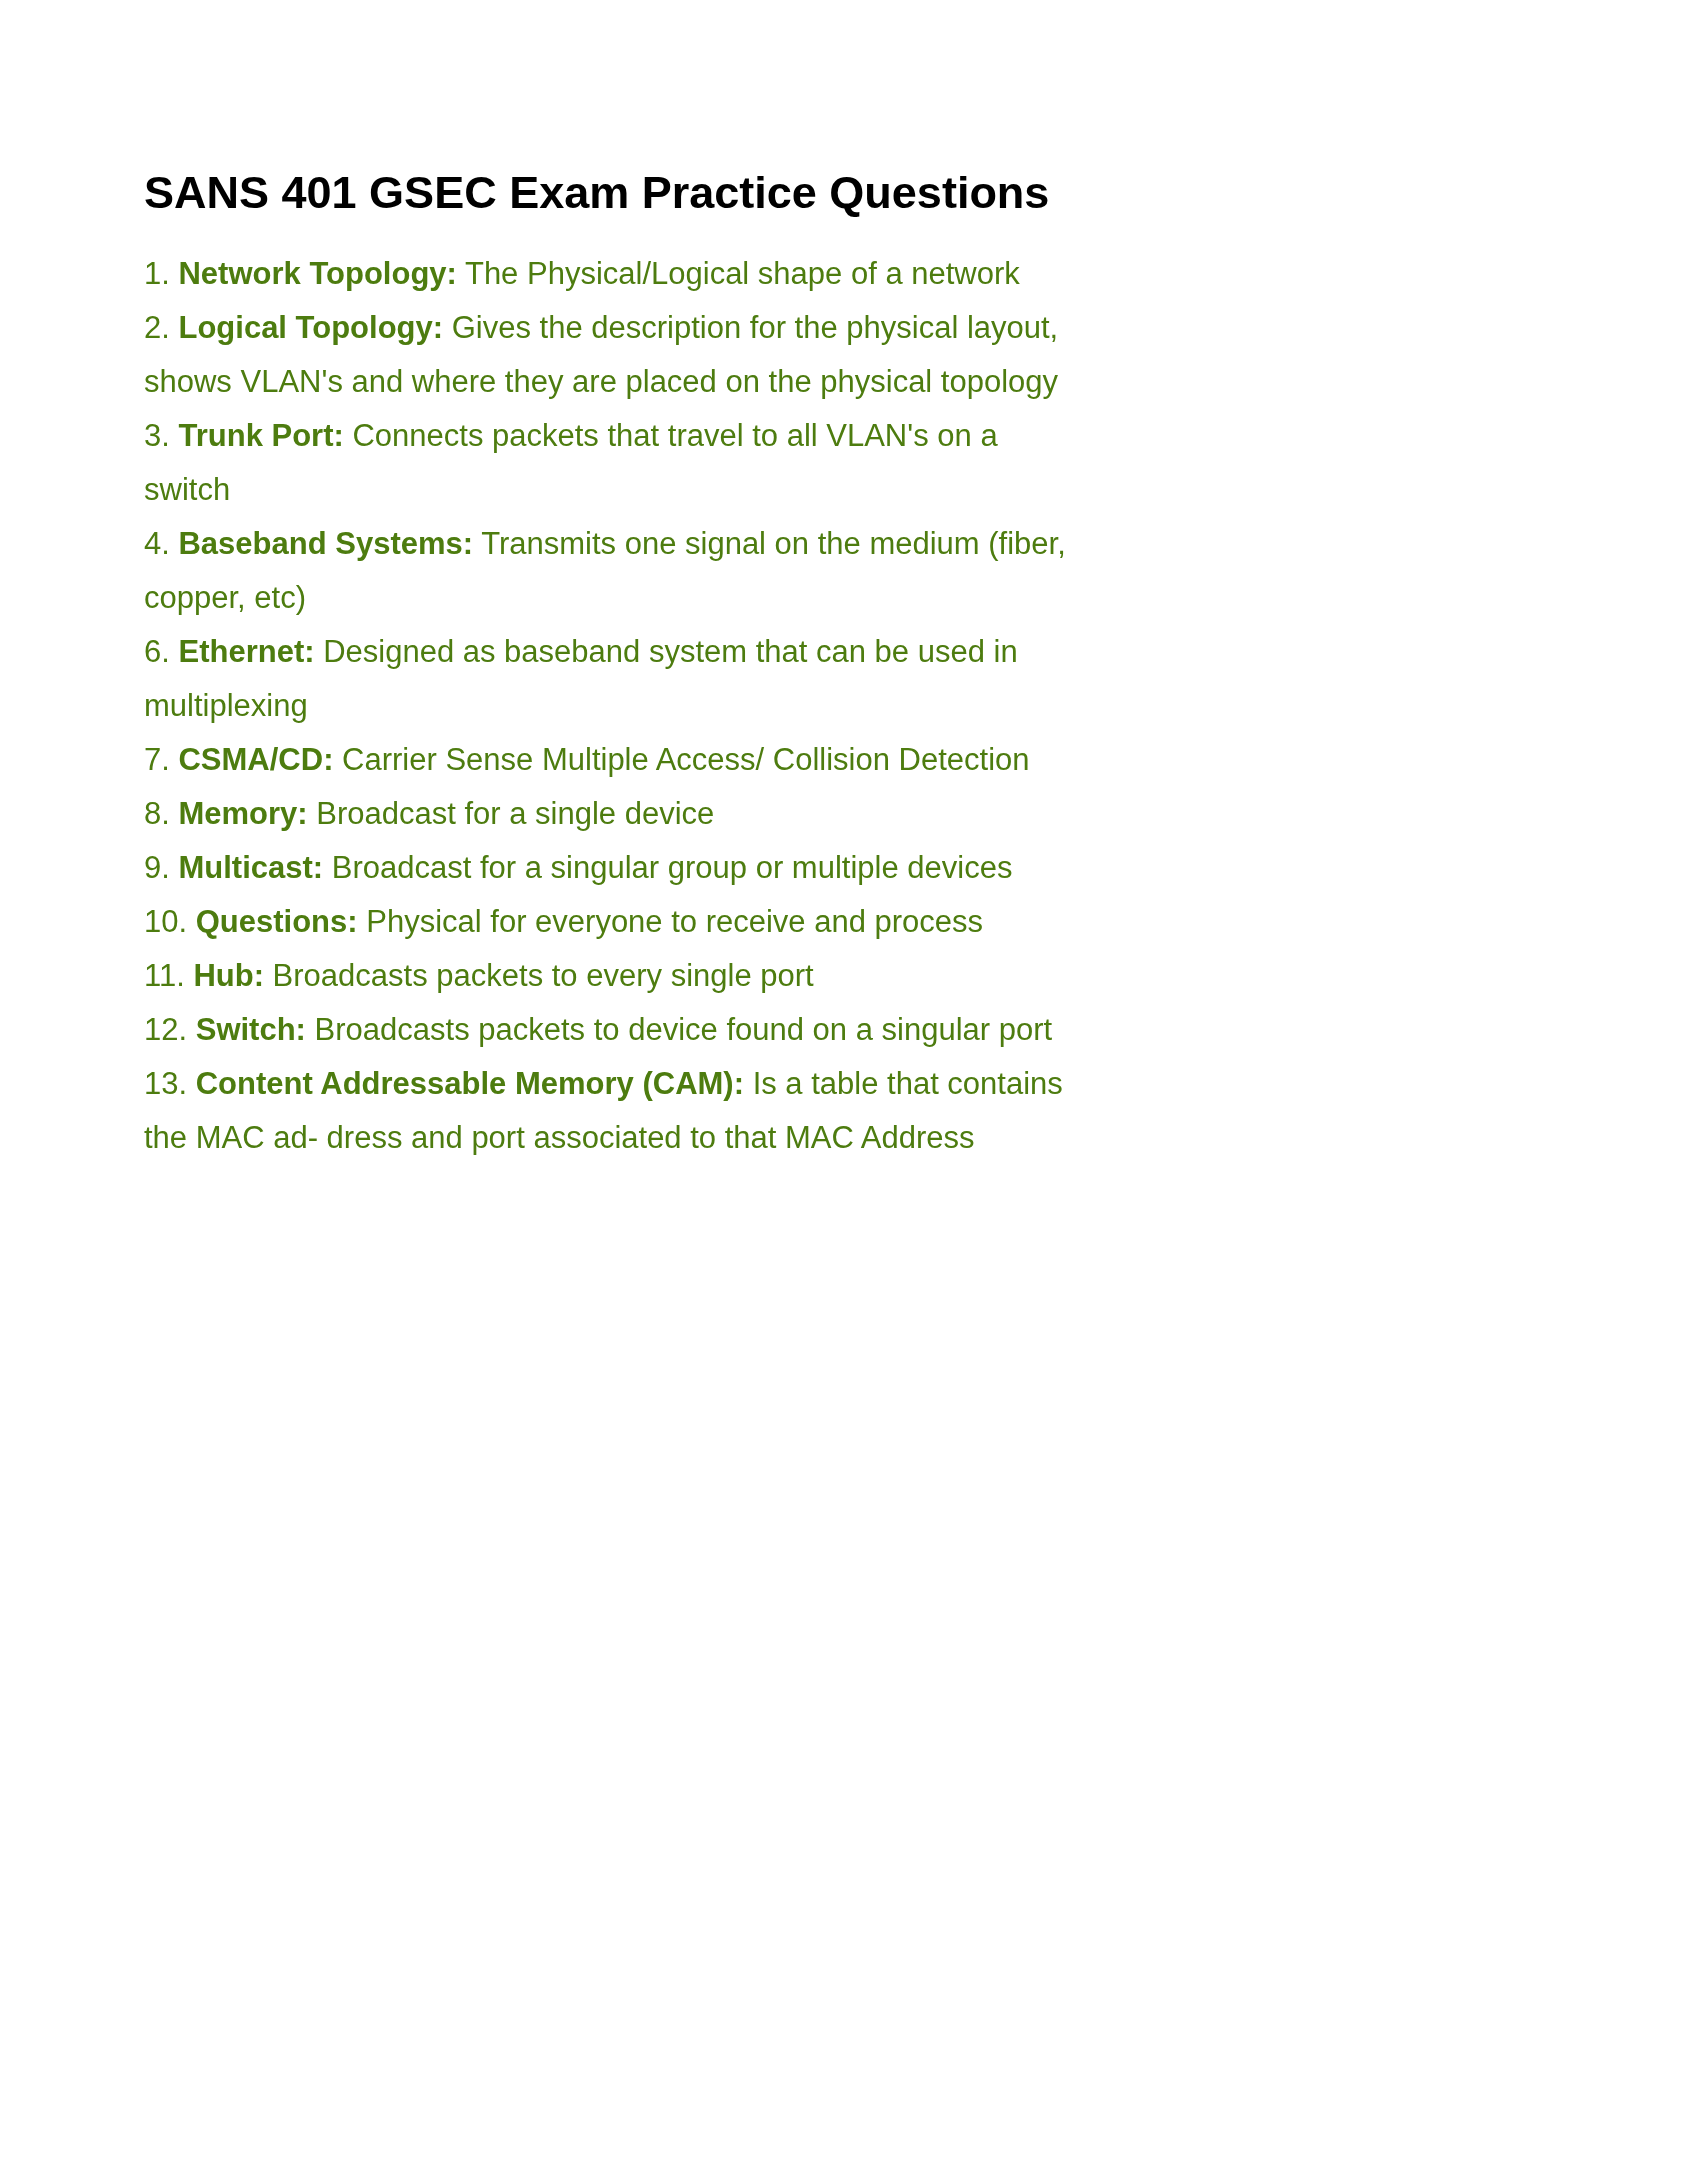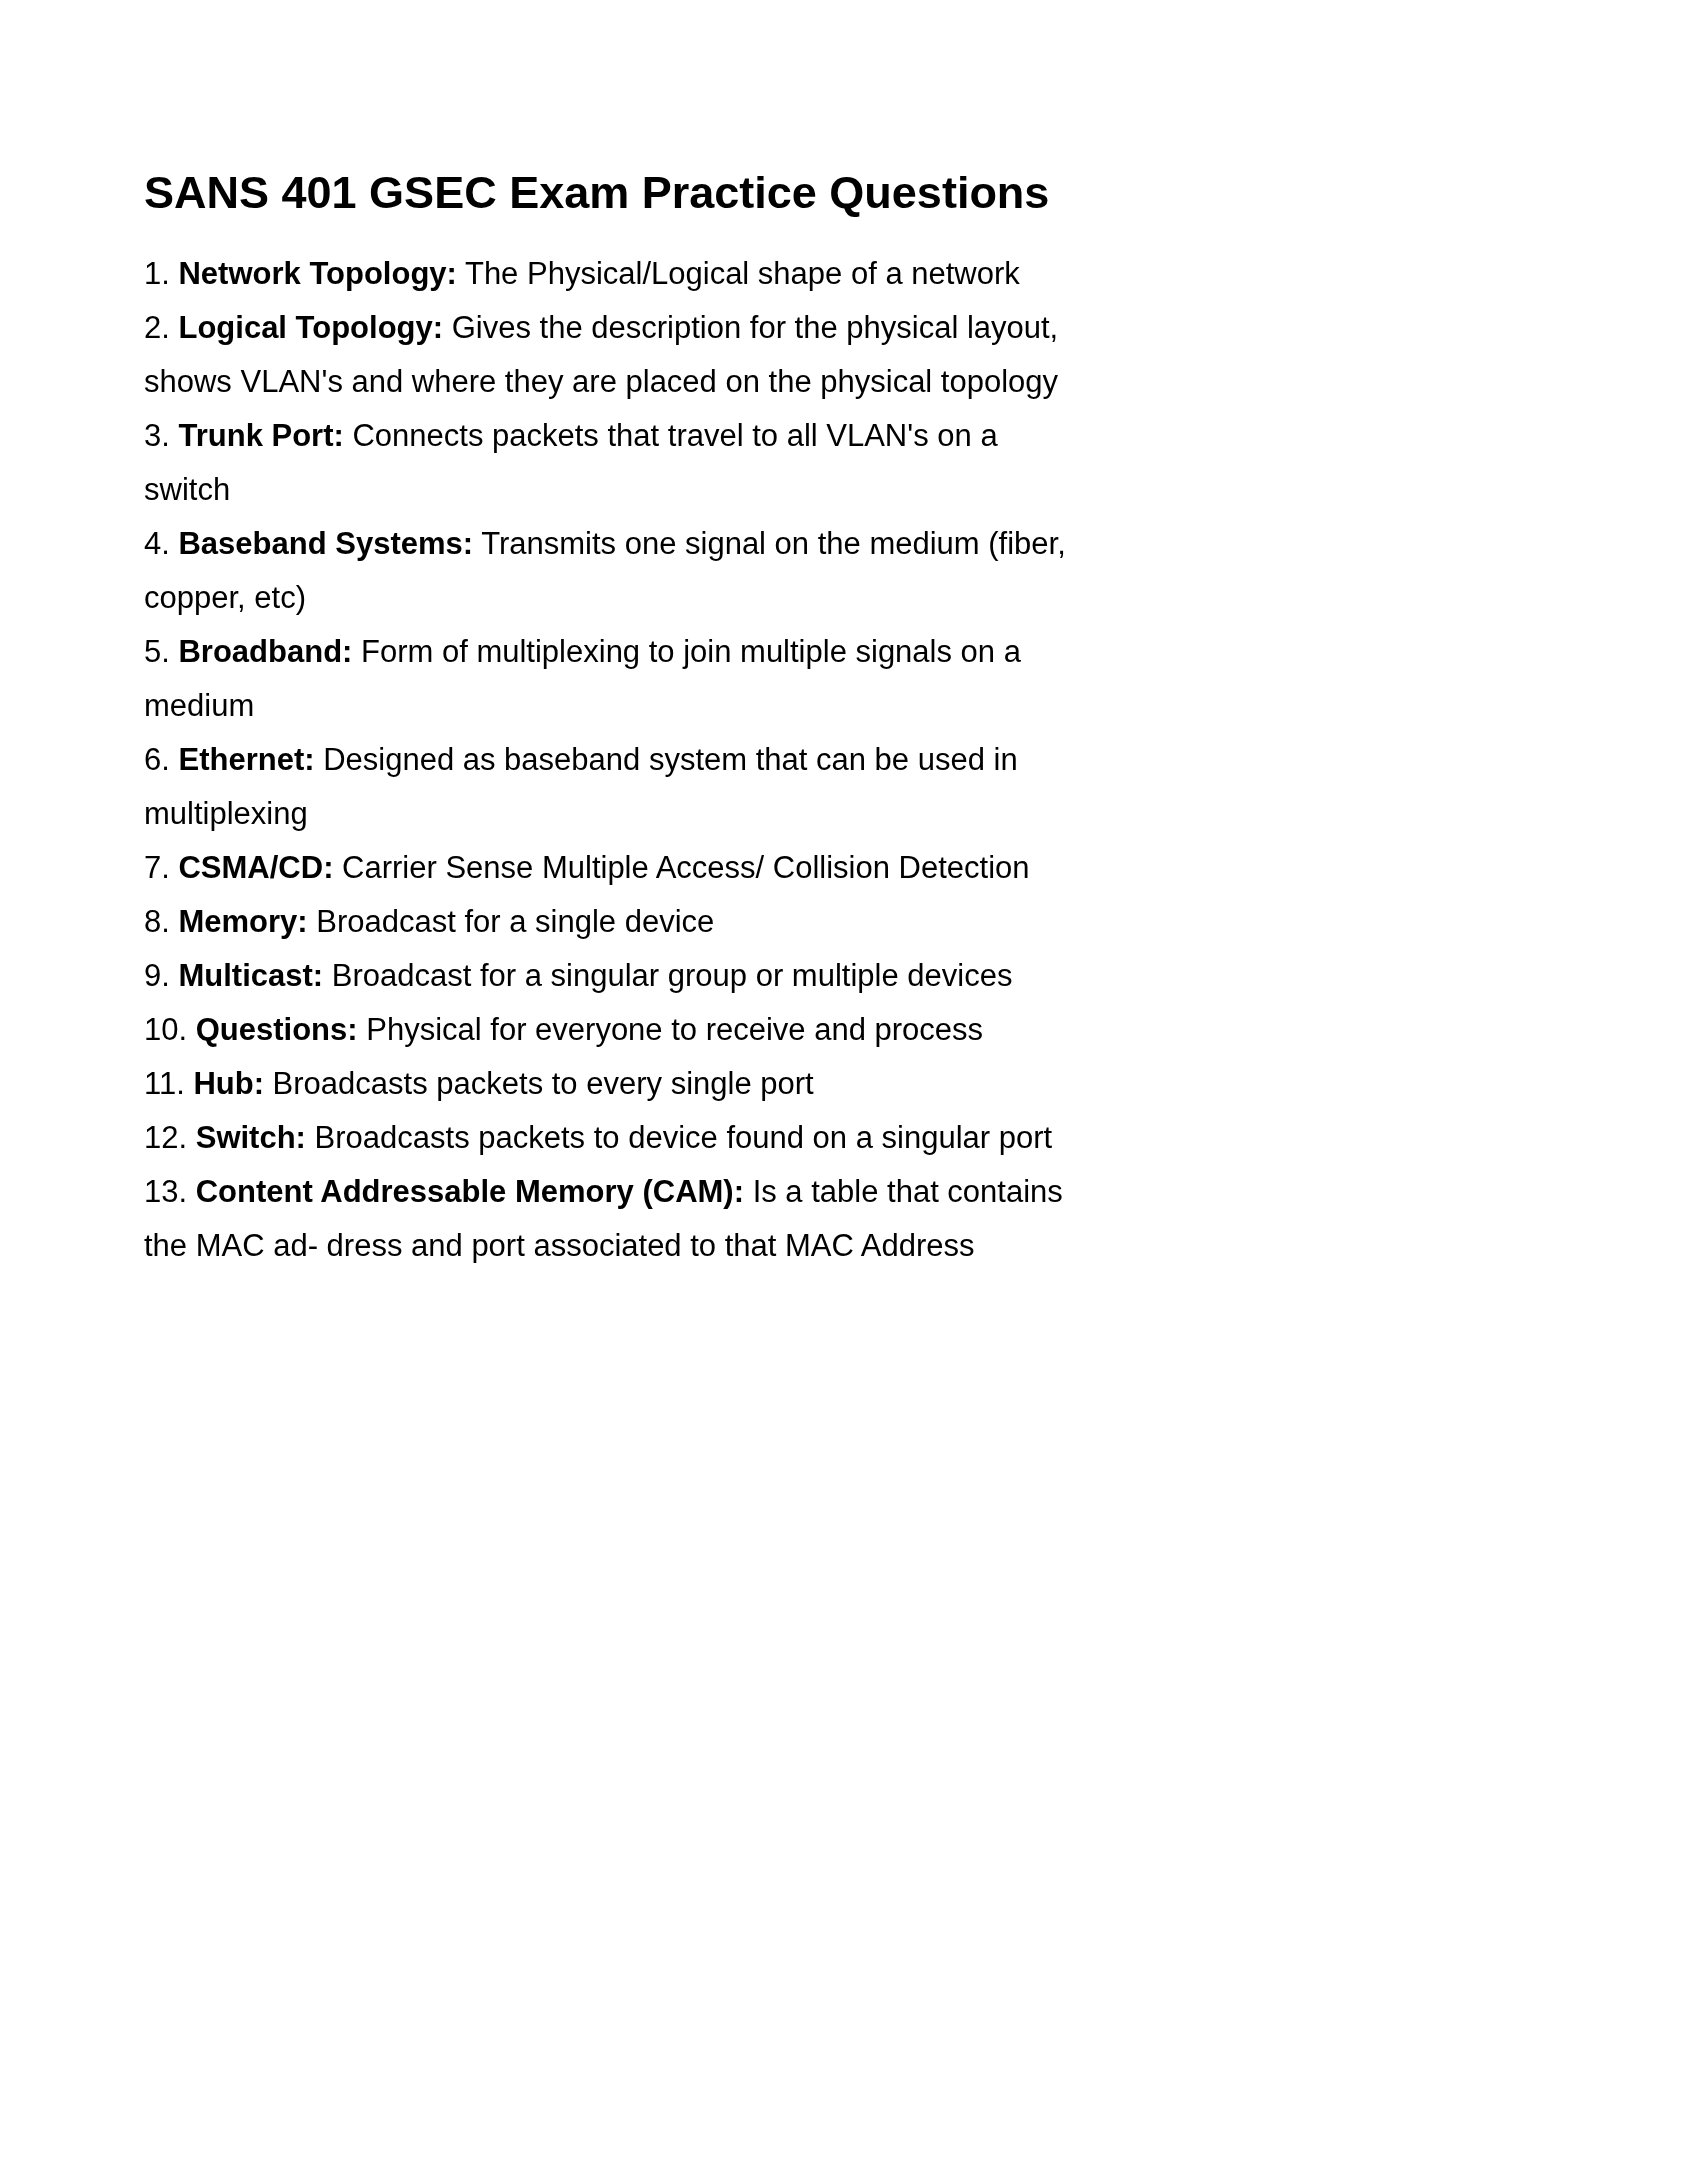--- a/index.html
+++ b/index.html
@@ -24,21 +24,21 @@
   .doc-title {
     font-size: 45px;
     font-weight: 700;
     color: #000000;
     line-height: 1.25;
     margin-bottom: 26px;
     letter-spacing: 0;
   }
   .item {
     font-size: 31px;
-    color: #000000;
+    color: #4d7c0f;
     line-height: 54px;
     font-weight: 400;
   }
   .item .term {
     font-weight: 700;
   }
   .num, .def {
     font-weight: 400;
   }
 </style>
@@ -51,21 +51,20 @@
     <h1 class="doc-title">SANS 401 GSEC Exam Practice Questions</h1>
 
     <p class="item"><span class="num">1. </span><span class="term">Network Topology:</span><span class="def"> The Physical/Logical shape of a network</span></p>
 
     <p class="item"><span class="num">2. </span><span class="term">Logical Topology:</span><span class="def"> Gives the description for the physical layout, shows VLAN's and where they are placed on the physical topology</span></p>
 
     <p class="item"><span class="num">3. </span><span class="term">Trunk Port:</span><span class="def"> Connects packets that travel to all VLAN's on a switch</span></p>
 
     <p class="item"><span class="num">4. </span><span class="term">Baseband Systems:</span><span class="def"> Transmits one signal on the medium (fiber, copper, etc)</span></p>
 
-    <p class="item"><span class="num">5. </span><span class="term">Broadband:</span><span class="def"> Form of multiplexing to join multiple signals on a medium</span></p>
 
     <p class="item"><span class="num">6. </span><span class="term">Ethernet:</span><span class="def"> Designed as baseband system that can be used in multiplexing</span></p>
 
     <p class="item"><span class="num">7. </span><span class="term">CSMA/CD:</span><span class="def"> Carrier Sense Multiple Access/ Collision Detection</span></p>
 
     <p class="item"><span class="num">8. </span><span class="term">Memory:</span><span class="def"> Broadcast for a single device</span></p>
 
     <p class="item"><span class="num">9. </span><span class="term">Multicast:</span><span class="def"> Broadcast for a singular group or multiple devices</span></p>
 
     <p class="item"><span class="num">10. </span><span class="term">Questions:</span><span class="def"> Physical for everyone to receive and process</span></p>

